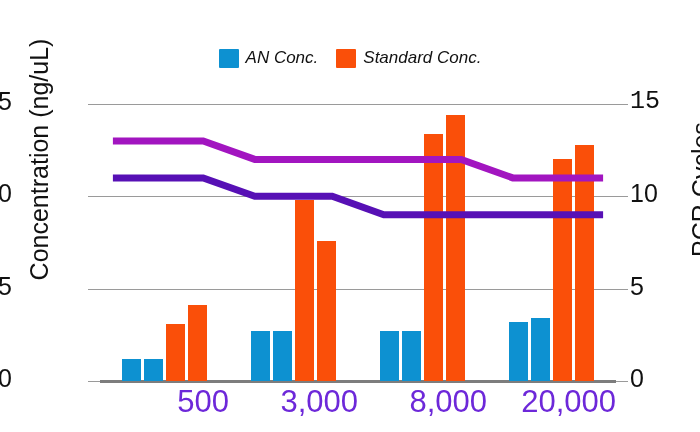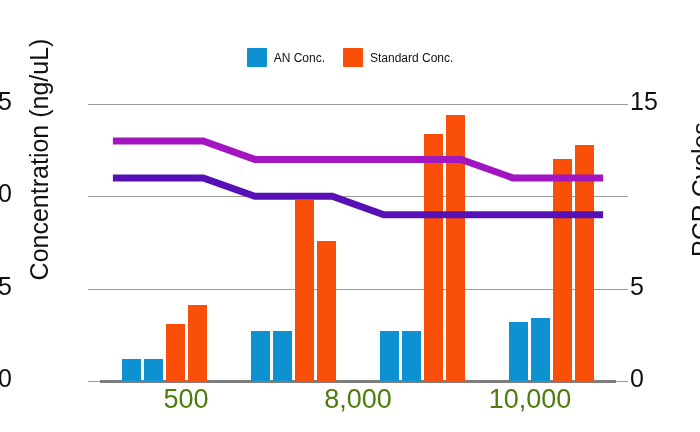--- a/index.html
+++ b/index.html
@@ -16,21 +16,21 @@
   }
 
   
   .legend{
     position:absolute;left:0;top:48px;width:700px;
     display:flex;justify-content:center;align-items:center;gap:18px;
   }
   .legend-item{display:flex;align-items:center;gap:7px;}
   .legend-swatch{width:20px;height:19px;display:block;border-radius:1px;}
   .legend-line{width:24px;height:7px;display:block;border-radius:1px;}
-  .legend-label{font-size:12px;color:#111;white-space:nowrap;}
+  .legend-label{font-size:17px;color:#111;white-space:nowrap;font-style:italic;}
 
   
   .ytitle-left{
     position:absolute;left:-111px;top:145px;width:300px;
     transform:rotate(-90deg);transform-origin:center center;
     text-align:center;font-size:25px;color:#111;
   }
   .ytitle-right{
     position:absolute;left:551px;top:175px;width:300px;
     transform:rotate(-90deg);transform-origin:center center;
@@ -58,21 +58,21 @@
   .tick-dash-l{position:absolute;left:-12px;width:12px;height:1px;background:#9a9a9a;}
   .tick-dash-r{position:absolute;left:516px;width:12px;height:1px;background:#9a9a9a;}
 
   .bar{position:absolute;bottom:0;}
   .series-line{position:absolute;left:0;top:0;width:516px;height:277px;overflow:visible;}
 
   .xlabels{
     position:absolute;left:100px;top:384px;width:516px;
     display:flex;
   }
-  .xlabel{flex:1 1 0;text-align:center;font-size:27px;color:#4d7c0f;}
+  .xlabel{flex:1 1 0;text-align:right;font-size:31px;color:#6d28d9;}
 </style>
 </head>
 <body>
 
 <div id="chart-root">
 
 
   <div class="legend">
     <div class="legend-item">
       <span class="legend-swatch" style="background:#0d91d1"></span>
@@ -95,25 +95,26 @@
       <div class="tick-right" style="top: 260px;">0</div>
       <div class="gridline" style="top: 184.667px;"></div>
       <div class="tick-dash-l" style="top: 184.667px;"></div>
       <div class="tick-dash-r" style="top: 184.667px;"></div>
       <div class="tick-left" style="top: 167.667px;">25</div>
       <div class="tick-right" style="top: 167.667px;">5</div>
       <div class="gridline" style="top: 92.3333px;"></div>
       <div class="tick-dash-l" style="top: 92.3333px;"></div>
       <div class="tick-dash-r" style="top: 92.3333px;"></div>
       <div class="tick-left" style="top: 75.3333px;">50</div>
+      <div class="tick-right" style="top: 75.3333px;">10</div>
       <div class="gridline" style="top: 0px;"></div>
       <div class="tick-dash-l" style="top: 0px;"></div>
       <div class="tick-dash-r" style="top: 0px;"></div>
       <div class="tick-left" style="top: -17px;">75</div>
-      <div class="tick-right" style="top: -17px;">15</div>
+      <div class="tick-right" style="top: -17px; font-family: Liberation Mono, monospace;">15</div>
       <div class="bar" style="left: 21.6px; width: 19.5px; height: 22.16px; background: rgb(13, 145, 209);"></div>
       <div class="bar" style="left: 43.7px; width: 19.5px; height: 22.16px; background: rgb(13, 145, 209);"></div>
       <div class="bar" style="left: 65.8px; width: 19.5px; height: 57.2467px; background: rgb(250, 79, 9);"></div>
       <div class="bar" style="left: 87.9px; width: 19.5px; height: 75.7133px; background: rgb(250, 79, 9);"></div>
       <div class="bar" style="left: 150.6px; width: 19.5px; height: 49.86px; background: rgb(13, 145, 209);"></div>
       <div class="bar" style="left: 172.7px; width: 19.5px; height: 49.86px; background: rgb(13, 145, 209);"></div>
       <div class="bar" style="left: 194.8px; width: 19.5px; height: 180.973px; background: rgb(250, 79, 9);"></div>
       <div class="bar" style="left: 216.9px; width: 19.5px; height: 140.347px; background: rgb(250, 79, 9);"></div>
       <div class="bar" style="left: 279.6px; width: 19.5px; height: 49.86px; background: rgb(13, 145, 209);"></div>
       <div class="bar" style="left: 301.7px; width: 19.5px; height: 49.86px; background: rgb(13, 145, 209);"></div>
@@ -124,17 +125,18 @@
       <div class="bar" style="left: 452.8px; width: 19.5px; height: 221.6px; background: rgb(250, 79, 9);"></div>
       <div class="bar" style="left: 474.9px; width: 19.5px; height: 236.373px; background: rgb(250, 79, 9);"></div>
       <svg class="series-line" viewBox="0 0 516 277">
         <polyline points="12.9,73.9 25.8,73.9 103.2,73.9 154.8,92.3 232.2,92.3 283.8,110.8 361.2,110.8 412.8,110.8 490.2,110.8 503.1,110.8" fill="none" stroke="#5710b5" stroke-width="7" stroke-linejoin="miter" stroke-linecap="butt"></polyline>
         <polyline points="12.9,36.9 25.8,36.9 103.2,36.9 154.8,55.4 232.2,55.4 283.8,55.4 361.2,55.4 412.8,73.9 490.2,73.9 503.1,73.9" fill="none" stroke="#a215c0" stroke-width="7" stroke-linejoin="miter" stroke-linecap="butt"></polyline>
       </svg>
     </div>
 
   <div class="xlabels">
     <div class="xlabel">500</div>
+    <div class="xlabel">3,000</div>
     <div class="xlabel">8,000</div>
-    <div class="xlabel">10,000</div>
+    <div class="xlabel">20,000</div>
   </div>
 
 </div>
 
 </body></html>

